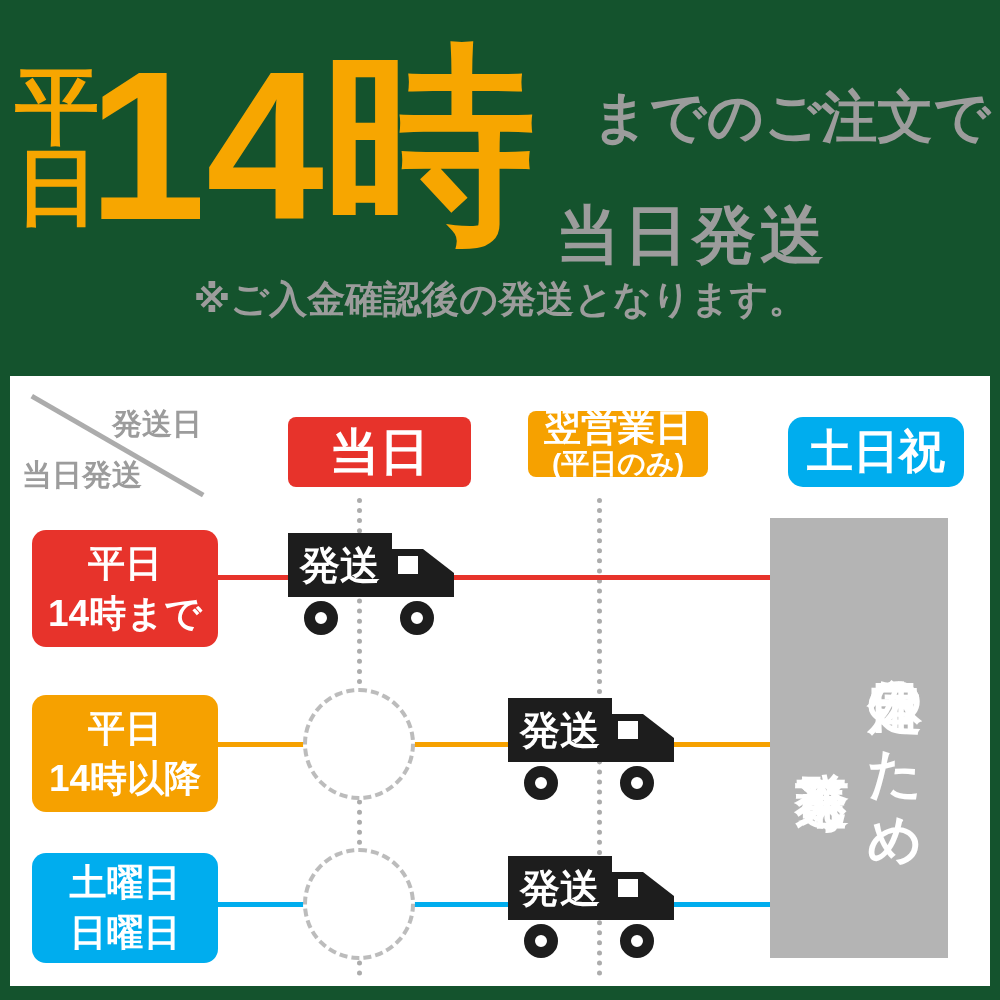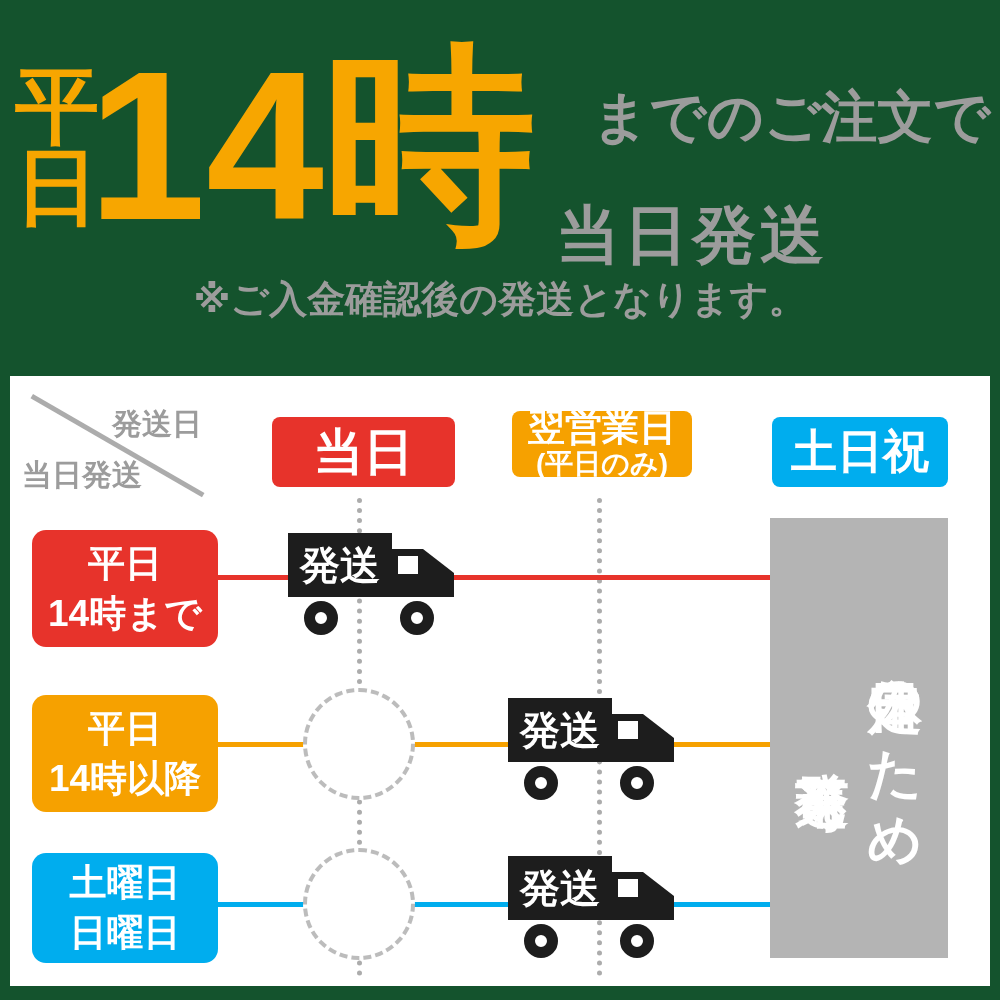--- a/index.html
+++ b/index.html
@@ -46,27 +46,27 @@
     font-size:30px; color:#9C9C9C; font-weight:bold; white-space:nowrap;
   }
   .corner-bottom {
     position:absolute; left:22px; top:455px;
     font-size:30px; color:#9C9C9C; font-weight:bold; white-space:nowrap;
   }
   
   .col-head {
     position:absolute; border-radius:8px; color:#fff;
     display:flex; flex-direction:column; justify-content:center;
-    text-align:center; font-weight:900;
+    text-align:center; font-weight:900;margin-left:16px;
   }
   .col-head.c1 { left:272px; top:417px; width:183px; height:70px; background:#E7332B; font-size:50px; }
   .col-head.c2 { left:512px; top:411px; width:180px; height:66px; background:#F6A100; }
   .col-head.c2 .main { font-size:37px; line-height:1.1; }
   .col-head.c2 .sub  { font-size:28px; line-height:1.1; }
-  .col-head.c3 { left:772px; top:417px; width:176px; height:70px; background:#00ADEE; font-size:46px; }
+  .col-head.c3 { left:772px; top:417px; width:176px; height:70px; background:#00ADEE; font-size:46px;border-radius:15px; }
   
   .dot-line {
     position:absolute; width:0; border-left:5px dotted #ACACAC;
   }
   .dot-line.v1 { left:357px; top:498px; height:478px; }
   .dot-line.v2 { left:597px; top:498px; height:478px; }
   
   .h-line { position:absolute; height:5px; left:215px; width:558px; }
   .h-line.l1 { top:575px; background:#E7332B; }
   .h-line.l2 { top:742px; background:#F6A100; }

